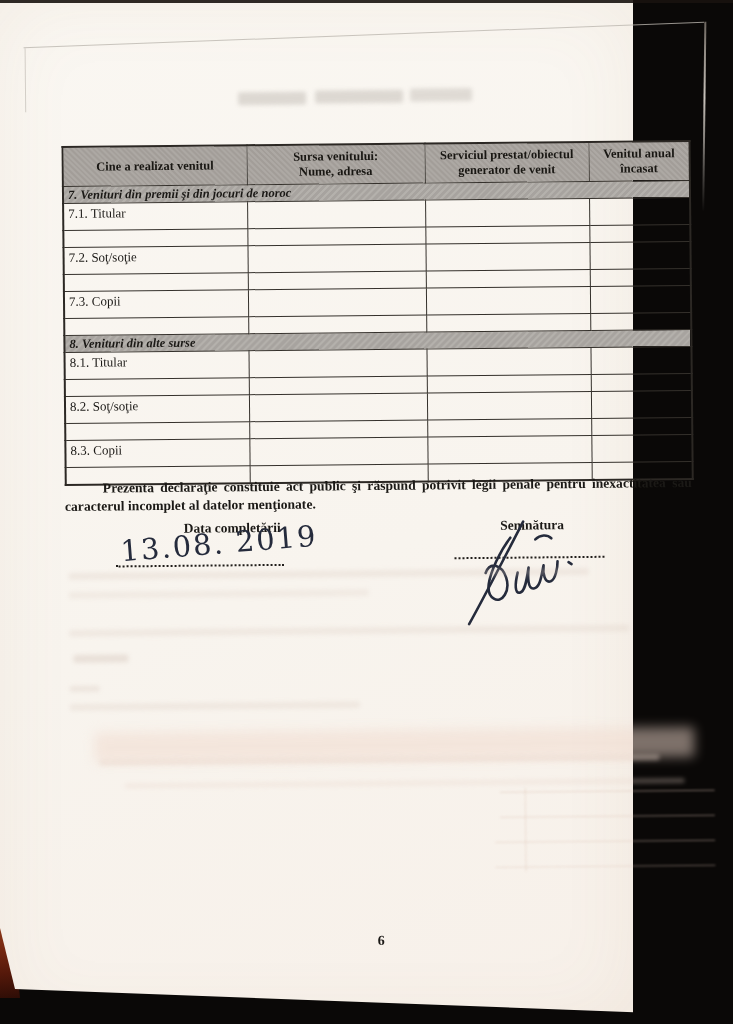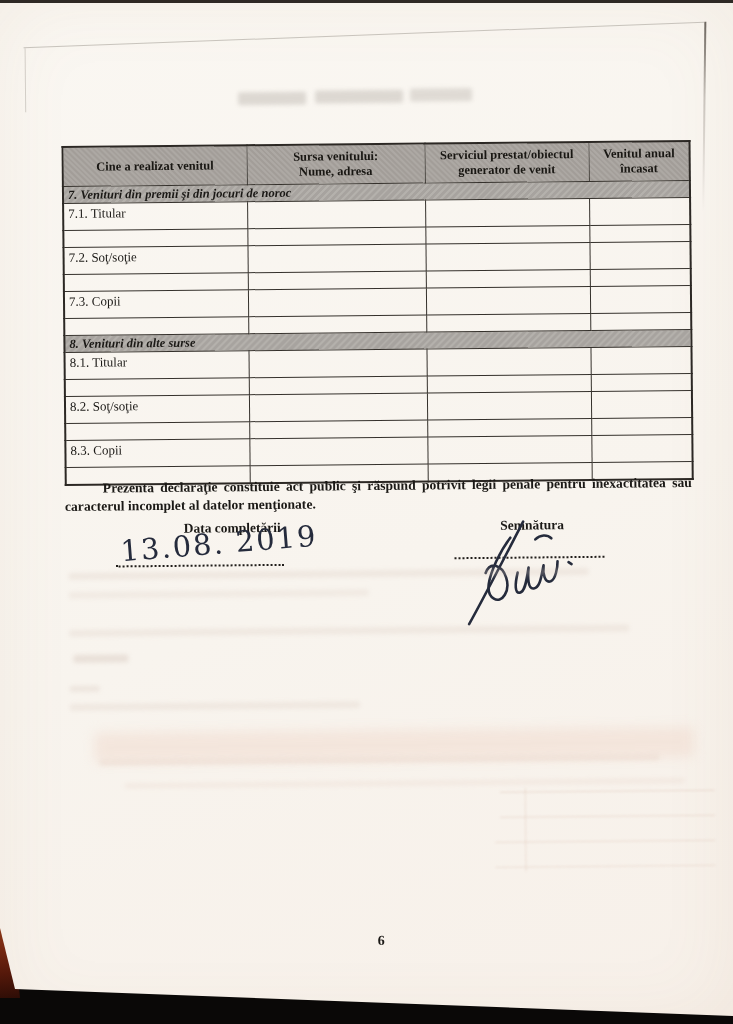--- a/index.html
+++ b/index.html
@@ -4,21 +4,21 @@
 <style>
   html,body{margin:0;padding:0;}
   body{
     width:733px;height:1024px;position:relative;overflow:hidden;
     background:#0a0807;
     font-family:"Liberation Serif",serif;
     color:#1b1916;
   }
   
   .paper{
-    position:absolute;left:0;top:0;width:733px;height:1024px;
+    position:absolute;left:0;top:0;width:633px;height:1024px;
     background:linear-gradient(160deg,#faf7f2 0%,#f8f4ee 55%,#f7f0e9 100%);
     clip-path:polygon(0 0,733px 0,733px 1016px,15px 989px,0 928px);
     box-shadow:inset 0 0 80px rgba(150,110,70,.07);
   }
   .top-strip{position:absolute;left:0;top:0;width:733px;height:3px;background:#181310;opacity:.9;}
   .wood-wedge{
     position:absolute;left:0;top:916px;width:20px;height:82px;
     background:linear-gradient(175deg,#93401d 0%,#7a2a12 35%,#54180a 70%,#2e0d06 100%);
     clip-path:polygon(0 0,70% 30%,100% 100%,0 100%);
   }

